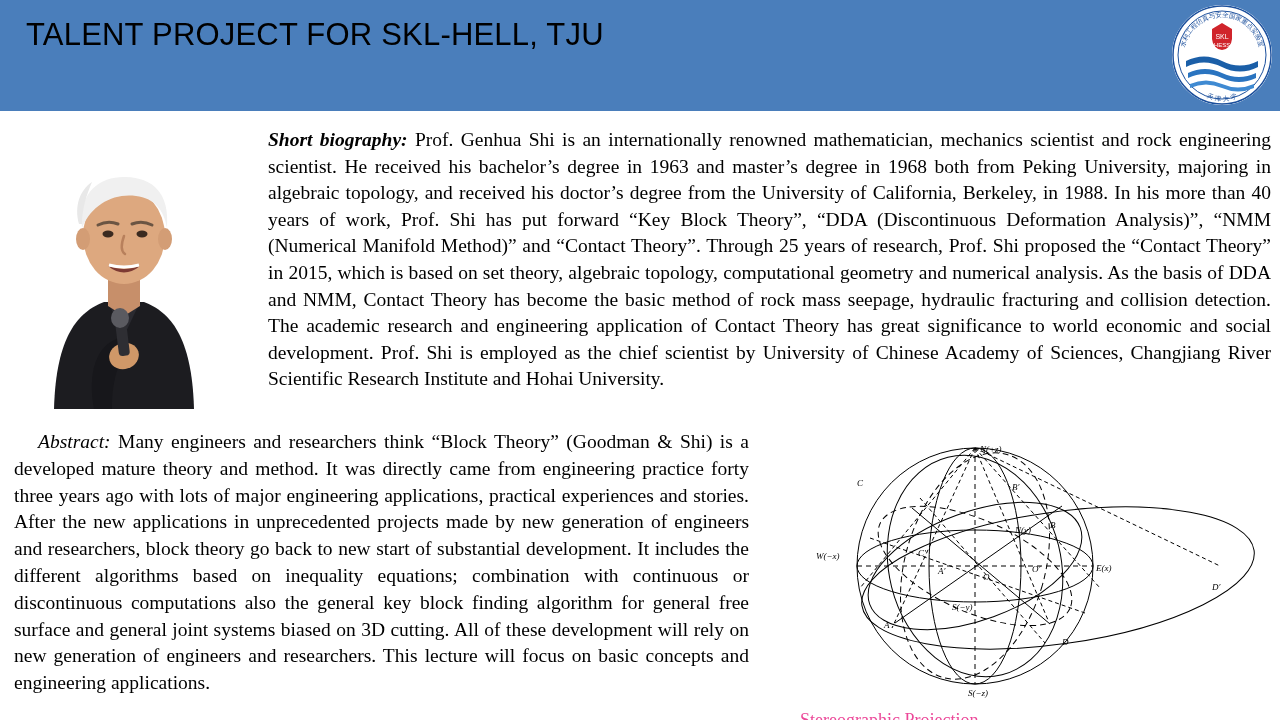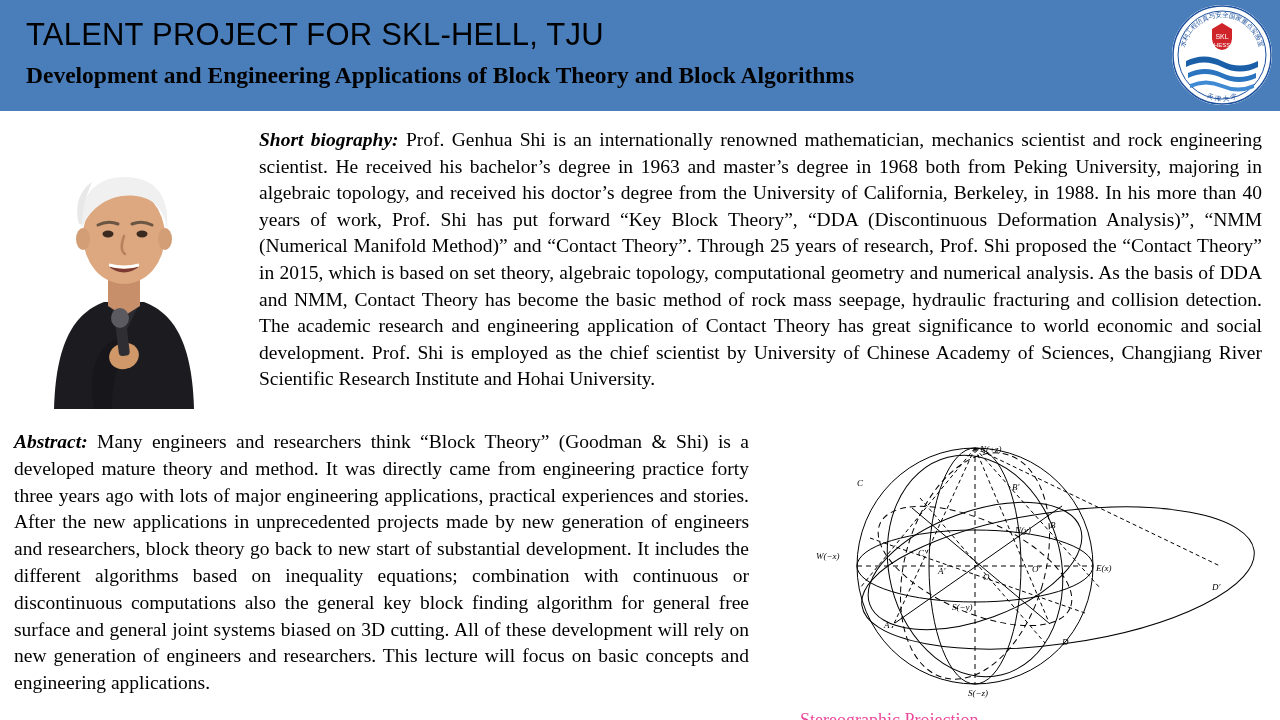--- a/index.html
+++ b/index.html
@@ -69,21 +69,21 @@
     top: 124px;
     width: 215px;
     height: 285px;
     background: #ffffff;
     overflow: hidden;
   }
 
   
   #biography {
     position: absolute;
-    left: 259px;
+    left: 268px;
     top: 127px;
     width: 1003px;
     font-size: 19.5px;
     line-height: 26.6px;
     color: #000000;
     text-align: justify;
     text-justify: inter-word;
   }
   #biography .lead {
     font-weight: bold;
@@ -96,22 +96,23 @@
     left: 14px;
     top: 429px;
     width: 735px;
     font-size: 19.5px;
     line-height: 26.8px;
     color: #000000;
     text-align: justify;
     text-justify: inter-word;
   }
   #abstract .lead {
-    font-weight: bold;
+    font-weight: normal;
     font-style: italic;
+    margin-left: 24px;
   }
 
   
   #figure-area {
     position: absolute;
     left: 800px;
     top: 438px;
     width: 470px;
     height: 300px;
   }
@@ -124,21 +125,20 @@
     font-size: 18px;
     color: #ec4899;
   }
   svg { display: block; }
 </style>
 </head>
 <body>
 
 <div id="header-banner">
   <div id="header-title">TALENT PROJECT FOR SKL-HELL, TJU</div>
-  <div id="header-subtitle">Development and Engineering Applications of Block Theory and Block Algorithms</div>
 
   <div id="header-logo">
     <svg class="logo-inner" viewBox="0 0 100 100">
       <circle cx="50" cy="50" r="49" fill="#ffffff" stroke="#1b4f9c" stroke-width="1.5"></circle>
       <circle cx="50" cy="50" r="44" fill="#ffffff" stroke="#1b4f9c" stroke-width="1"></circle>
 
       <path d="M50 18 l10 6 v10 a10 12 0 0 1 -10 11 a10 12 0 0 1 -10 -11 v-10 z" fill="#d0242b"></path>
       <text x="50" y="34" font-size="7" fill="#ffffff" text-anchor="middle" font-family="'Liberation Sans',sans-serif">SKL</text>
       <text x="50" y="42" font-size="6" fill="#ffffff" text-anchor="middle" font-family="'Liberation Sans',sans-serif">HESS</text>
 

